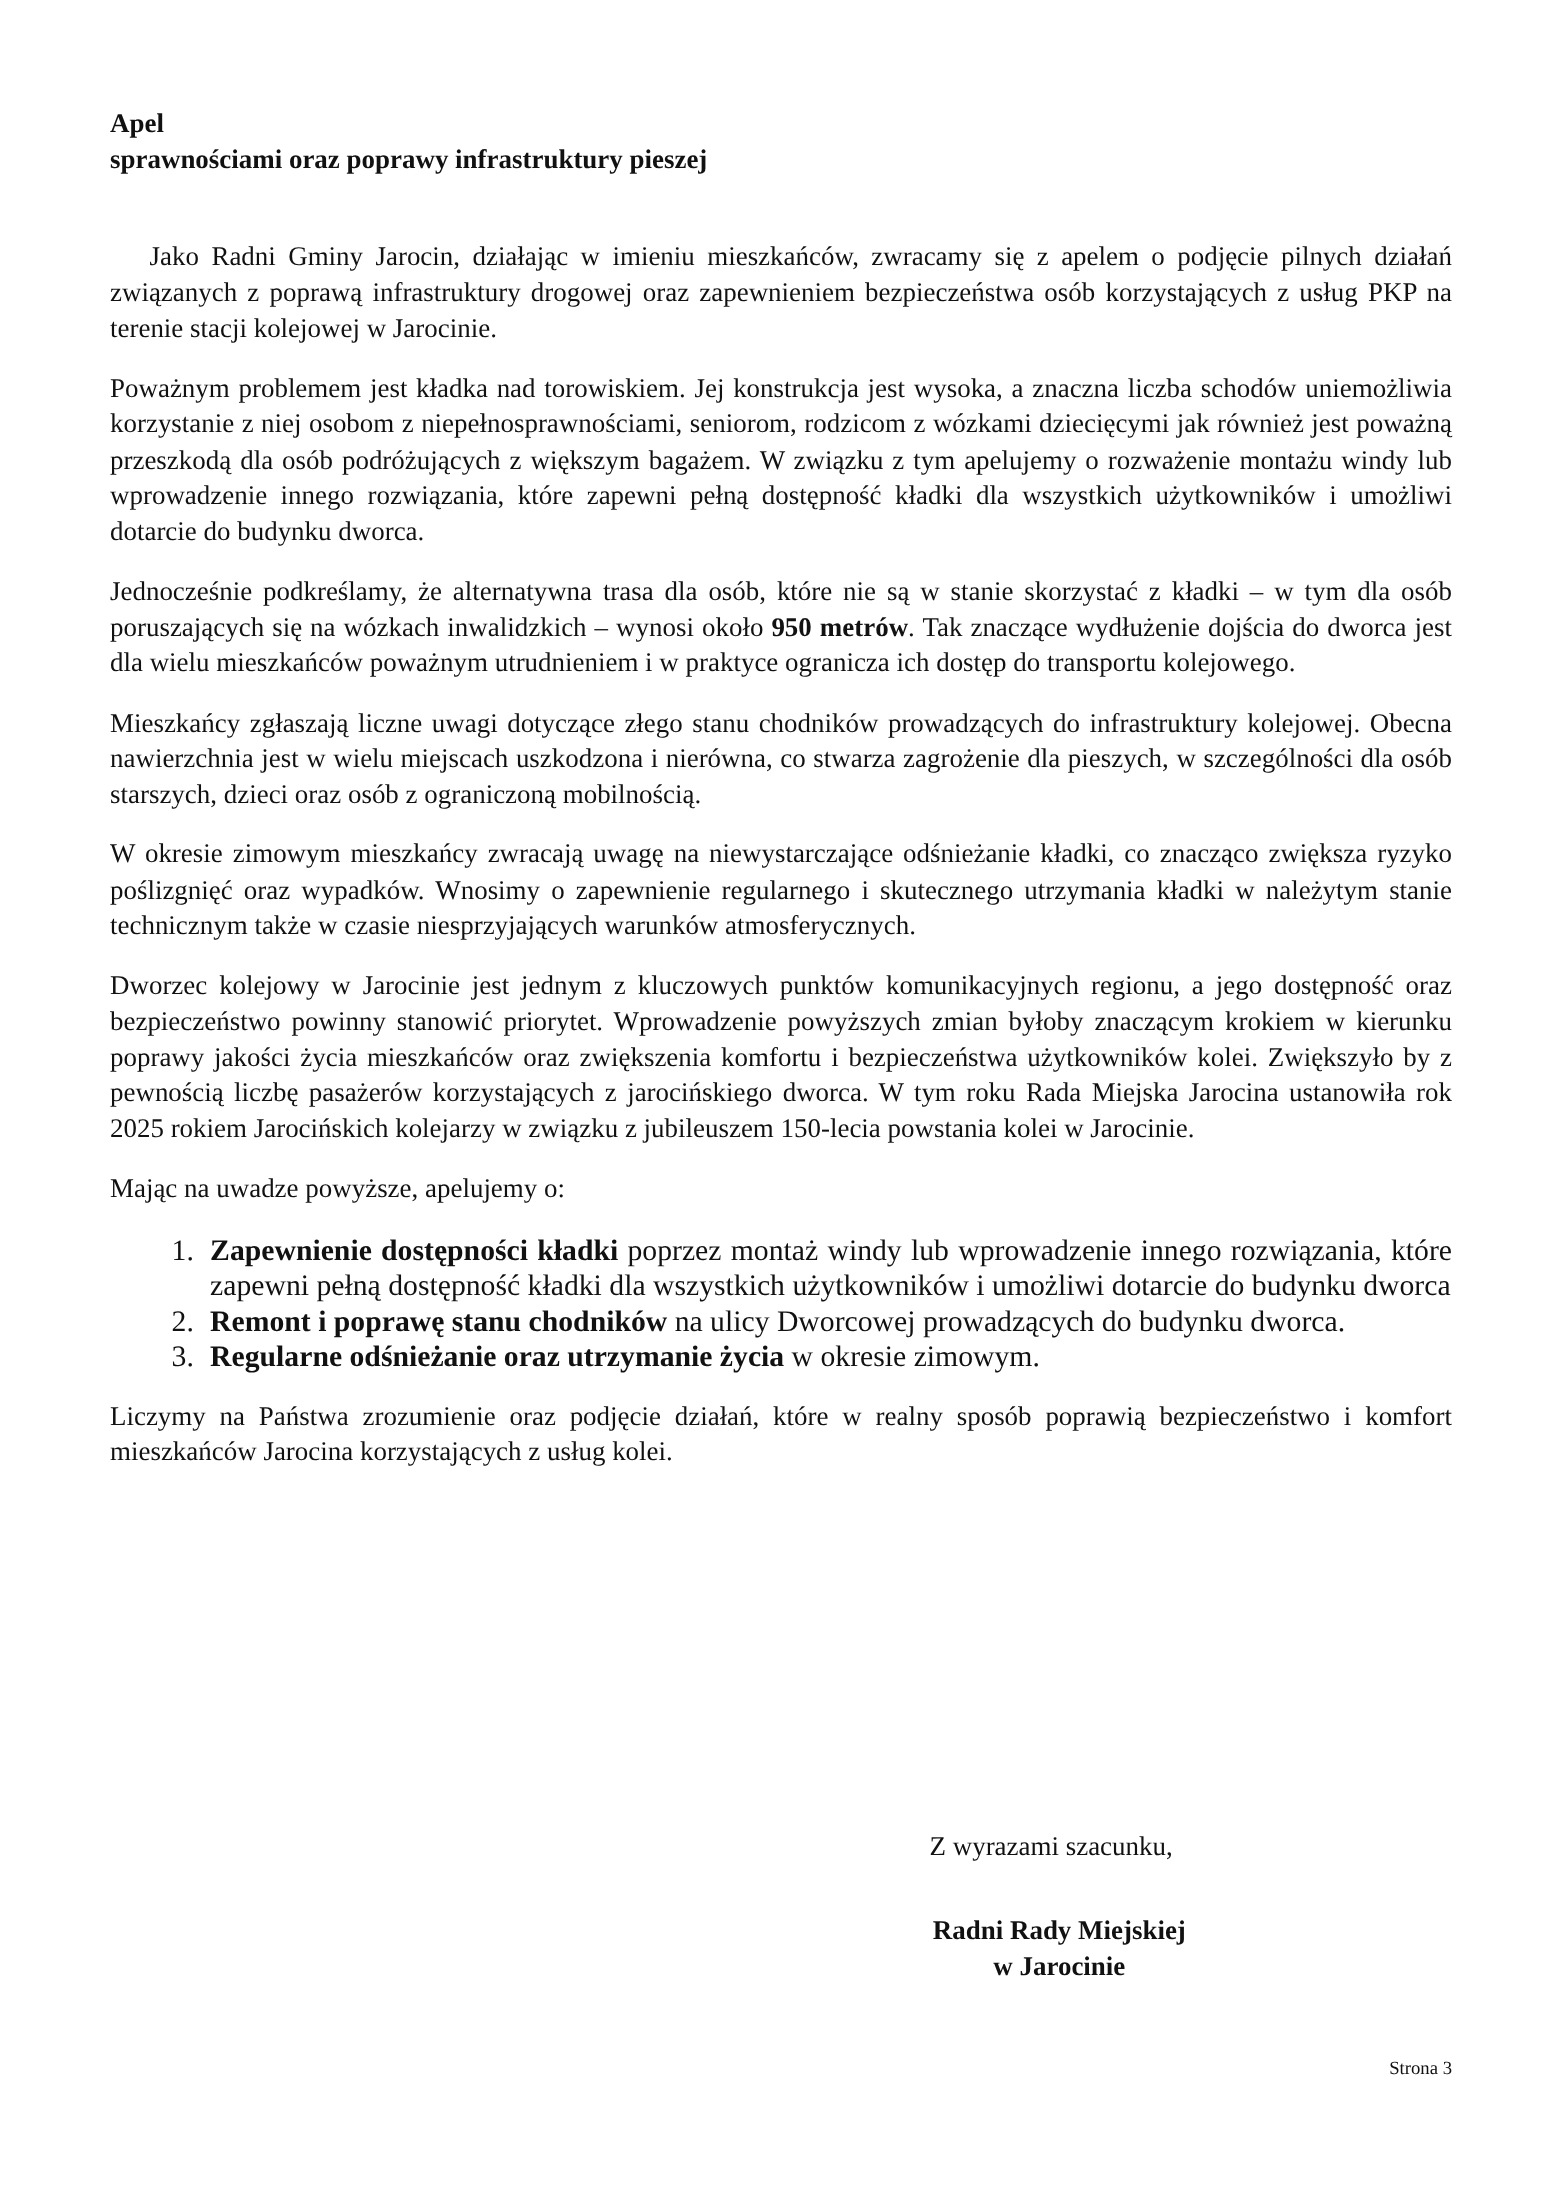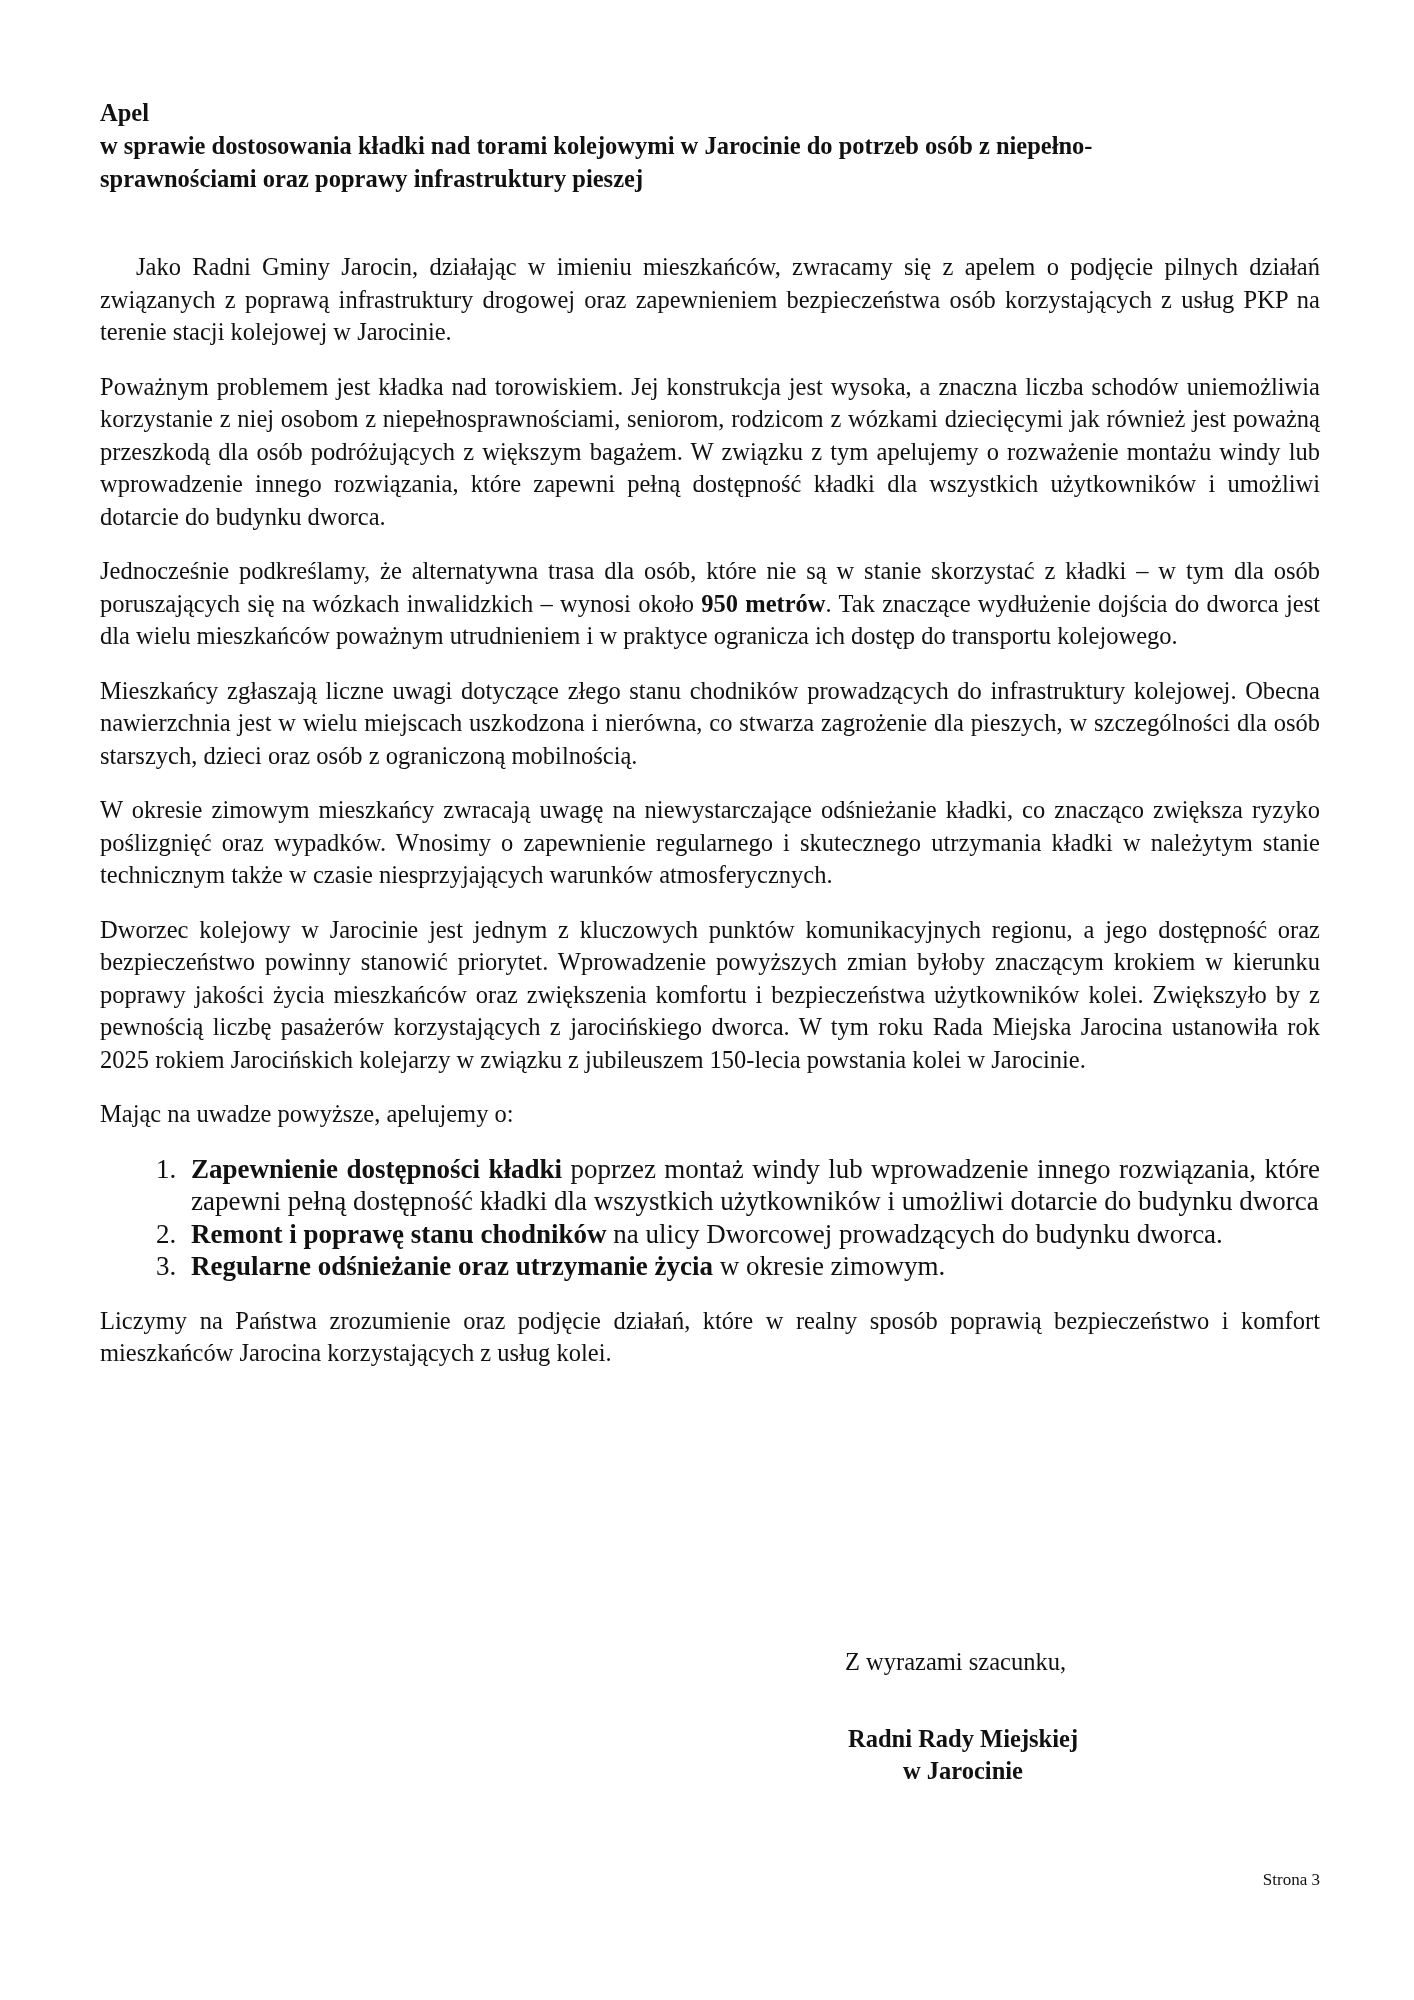--- a/index.html
+++ b/index.html
@@ -46,38 +46,37 @@
     }
     ol.demands li { padding-left: 8px; }
     ol.demands li b { font-weight: bold; }
     .signature {
       position: absolute;
       left: 845px;
       top: 1646px;
       font-size: 24.5px;
       line-height: 32.5px;
     }
-    .signature .sig-line1 { padding-left: 0px; }
+    .signature .sig-line1 { padding-left: 0px; margin-top: 17px; }
     .signature .sig-line2 { padding-left: 3px; font-weight: bold; margin-top: 44px; }
     .signature .sig-line3 { padding-left: 58px; font-weight: bold; }
     .page-number {
       position: absolute;
       right: 94px;
       top: 1870px;
       font-size: 17px;
     }
   </style>
 </head>
 <body>
 
 <div class="page">
 
   <div class="title-block">
     <div>Apel</div>
-    <div>w sprawie dostosowania kładki nad torami kolejowymi w Jarocinie do potrzeb osób z niepełno-</div>
     <div>sprawnościami oraz poprawy infrastruktury pieszej</div>
   </div>
 
   <p class="para indent">Jako Radni Gminy Jarocin, działając w imieniu mieszkańców, zwracamy się z apelem o podjęcie pilnych działań związanych z poprawą infrastruktury drogowej oraz zapewnieniem bezpieczeństwa osób korzystających z usług PKP na terenie stacji kolejowej w Jarocinie.</p>
 
   <p class="para">Poważnym problemem jest kładka nad torowiskiem. Jej konstrukcja jest wysoka, a znaczna liczba schodów uniemożliwia korzystanie z niej osobom z niepełnosprawnościami, seniorom, rodzicom z wózkami dziecięcymi jak również jest poważną przeszkodą dla osób podróżujących z większym bagażem. W związku z tym apelujemy o rozważenie montażu windy lub wprowadzenie innego rozwiązania, które zapewni pełną dostępność kładki dla wszystkich użytkowników i umożliwi dotarcie do budynku dworca.</p>
 
   <p class="para"><span>Jednocześnie podkreślamy, że alternatywna trasa dla osób, które nie są w stanie skorzystać z kładki – w tym dla osób poruszających się na wózkach inwalidzkich – wynosi około </span><b>950 metrów</b><span>. Tak znaczące wydłużenie dojścia do dworca jest dla wielu mieszkańców poważnym utrudnieniem i w praktyce ogranicza ich dostęp do transportu kolejowego.</span></p>
 
   <p class="para">Mieszkańcy zgłaszają liczne uwagi dotyczące złego stanu chodników prowadzących do infrastruktury kolejowej. Obecna nawierzchnia jest w wielu miejscach uszkodzona i nierówna, co stwarza zagrożenie dla pieszych, w szczególności dla osób starszych, dzieci oraz osób z ograniczoną mobilnością.</p>

